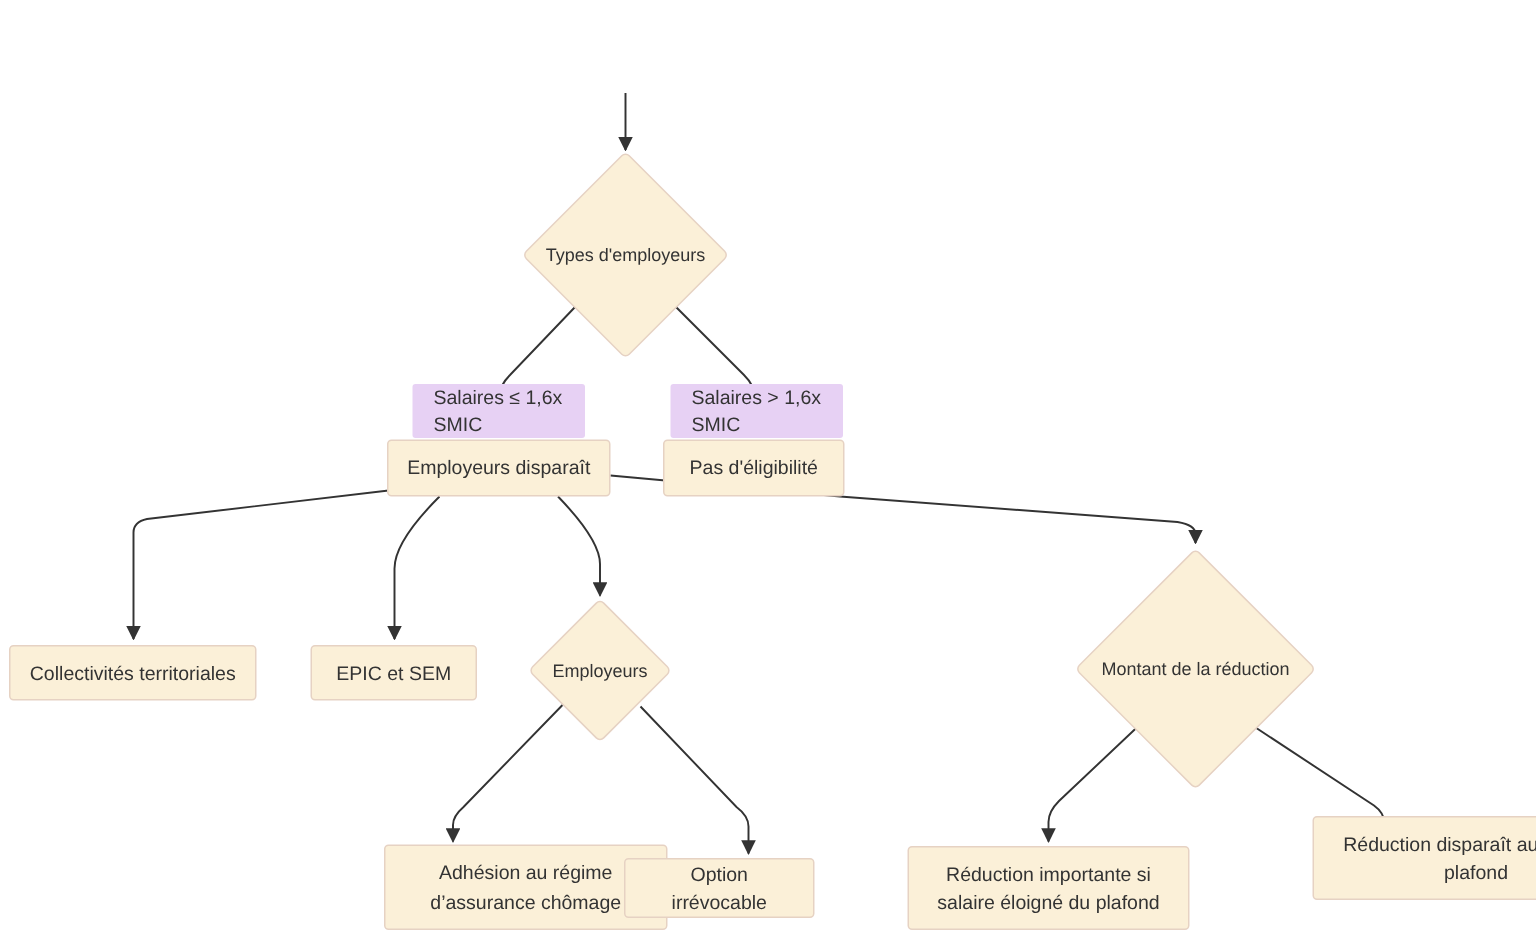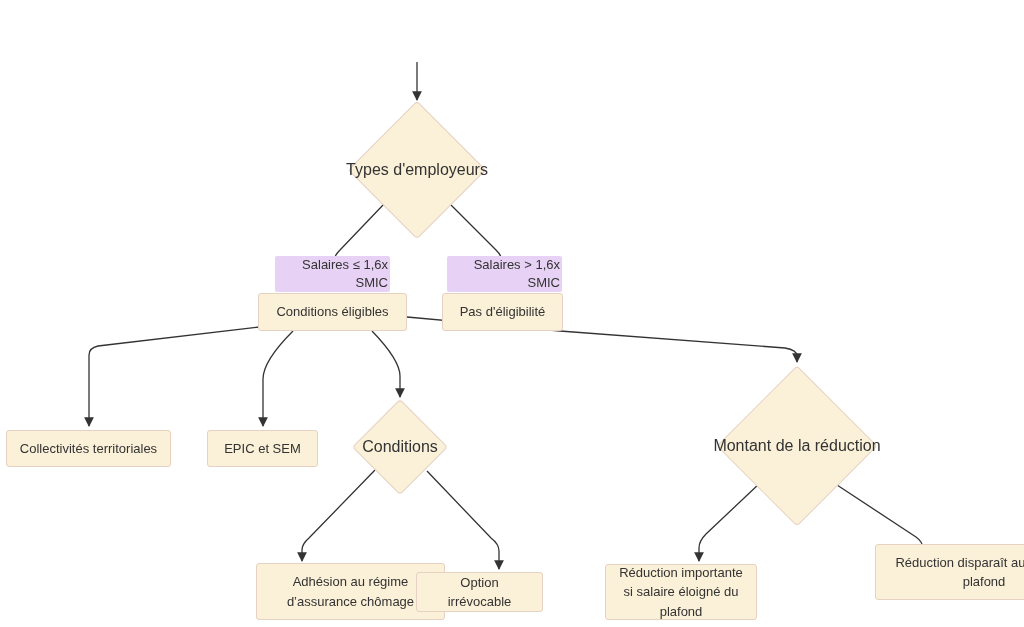--- a/index.html
+++ b/index.html
@@ -64,34 +64,34 @@
     left: 50%; top: 50%;
     transform: translate(-50%, -50%) rotate(45deg);
     background: var(--node-fill);
     border: 1px solid var(--node-border);
     border-radius: 4px;
   }
   .diamond .diamond-label {
     position: relative;
     z-index: 1;
     color: var(--text);
-    font-size: 16px;
+    font-size: 12px;
     text-align: center;
     white-space: nowrap;
   }
   .edge-label {
     position: absolute;
     z-index: 2;
     background: var(--edge-label-bg);
     color: var(--text);
     font-size: 13px;
     line-height: 18px;
-    text-align: right;
+    text-align: left;
     border-radius: 2px;
-    padding: 0 2px;
+    padding: 0 14px;
   }
 </style>
 </head>
 <body>
 
 <div class="canvas">
 
   <svg class="edge-layer" viewBox="0 0 1024 627" xmlns="http://www.w3.org/2000/svg">
     <defs>
       <marker id="arrow" viewBox="0 0 10 10" refX="9" refY="5" markerWidth="7.5" markerHeight="7.5" orient="auto-start-reverse">
@@ -115,54 +115,54 @@
 
   <div class="edge-label" style="left:447px; top:256px; width:115px;">Salaires &gt; 1,6x SMIC</div>
 
 
   <div class="diamond" style="left:348px; top:101px; width:138px; height:138px;">
     <div class="diamond-shape" style="width:98px; height:98px;"></div>
     <div class="diamond-label">Types d'employeurs</div>
   </div>
 
   <div class="node" style="left:258px; top:293px; width:149px; height:38px;">
-    <span>Conditions éligibles</span>
+    <span>Employeurs disparaît</span>
   </div>
 
   <div class="node" style="left:442px; top:293px; width:121px; height:38px;text-align:center;">
     <span>Pas d'éligibilité</span>
   </div>
 
   <div class="node" style="left:6px; top:430px; width:165px; height:37px;">
     <span>Collectivités territoriales</span>
   </div>
 
   <div class="node" style="left:207px; top:430px; width:111px; height:37px;">
     <span>EPIC et SEM</span>
   </div>
 
   <div class="diamond" style="left:352px; top:399px; width:96px; height:96px;">
     <div class="diamond-shape" style="width:68px; height:68px;"></div>
-    <div class="diamond-label">Conditions</div>
+    <div class="diamond-label">Employeurs</div>
   </div>
 
   <div class="diamond" style="left:717px; top:365px; width:160px; height:162px;justify-content:center;">
     <div class="diamond-shape" style="width:114px; height:114px;"></div>
     <div class="diamond-label">Montant de la réduction</div>
   </div>
 
   <div class="node" style="left:208px; top:563px; width:189px; height:57px;margin-left:48px;">
     <span>Adhésion au régime d’assurance chômage</span>
   </div>
 
   <div class="node" style="left:416px; top:572px; width:127px; height:40px;">
     <span>Option irrévocable</span>
   </div>
 
-  <div class="node" style="left:605px; top:564px; width:152px; height:56px;">
+  <div class="node" style="left:605px; top:564px; width:188px; height:56px;">
     <span>Réduction importante si salaire éloigné du plafond</span>
   </div>
 
   <div class="node" style="left:827px; top:544px; width:218px; height:56px;margin-left:48px;">
     <span>Réduction disparaît au-delà du plafond</span>
   </div>
 
 </div>
 
 </body></html>

